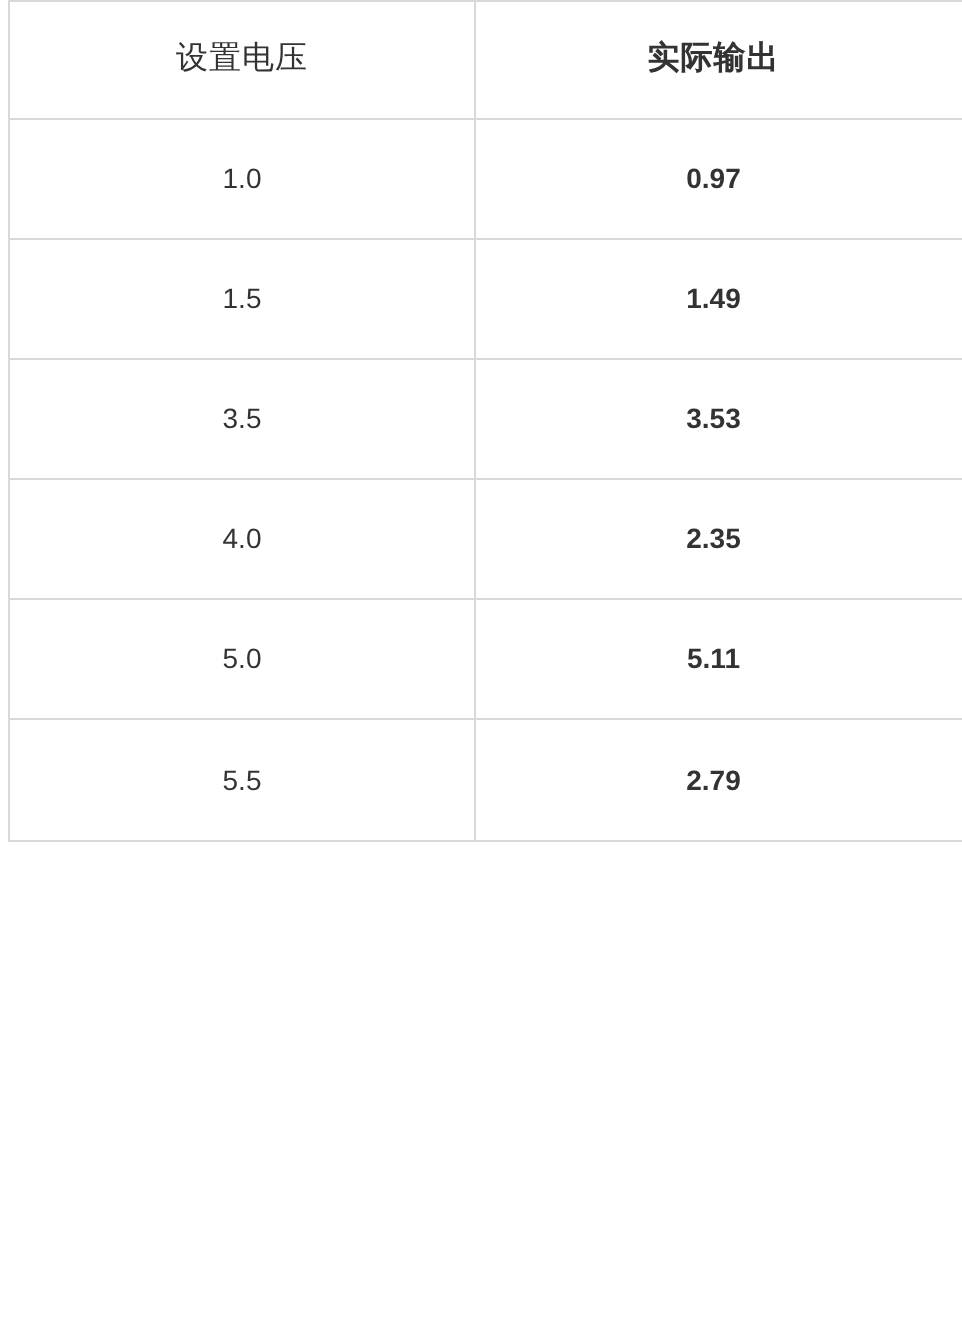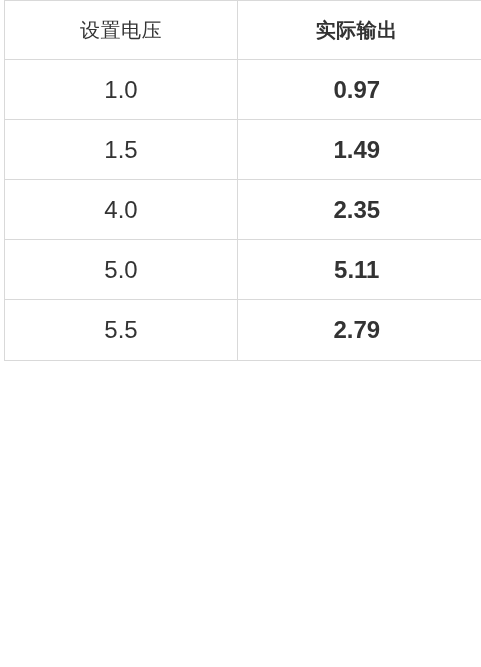--- a/index.html
+++ b/index.html
@@ -47,29 +47,29 @@
 
   
   table.data-table th.c-set,
   table.data-table td.c-set {
     border-right: 1px solid #d9d9d9;
     border-left: 1px solid #d9d9d9;
   }
 
   table.data-table thead th {
     height: 58px;
-    font-size: 20px;
+    font-size: 16px;
     line-height: 58px;
     color: #333333;
     letter-spacing: 0.5px;
   }
 
   table.data-table tbody td {
     height: 59px;
-    font-size: 24px;
+    font-size: 14px;
     line-height: 59px;
     color: #333333;
     margin-left: 39px;
   }
 
   table.data-table tbody tr:last-child td {
     height: 60px;
     line-height: 60px;
   }
 
@@ -118,20 +118,28 @@
       <tr>
         <td class="c-set">
             <span class="cell-text">1.5</span>
           </td>
         <td class="c-out">
             <span class="cell-text">1.49</span>
           </td>
       </tr>
       <tr>
         <td class="c-set">
+            <span class="cell-text">3.5</span>
+          </td>
+        <td class="c-out">
+            <span class="cell-text">3.53</span>
+          </td>
+      </tr>
+      <tr>
+        <td class="c-set">
             <span class="cell-text">4.0</span>
           </td>
         <td class="c-out">
             <span class="cell-text">2.35</span>
           </td>
       </tr>
       <tr>
         <td class="c-set">
             <span class="cell-text">5.0</span>
           </td>

